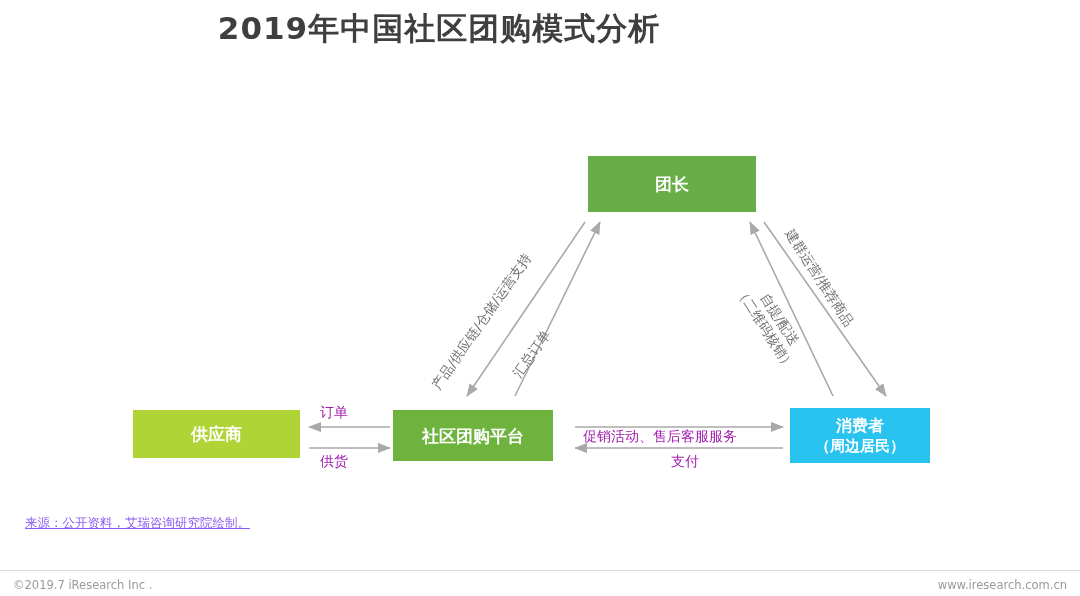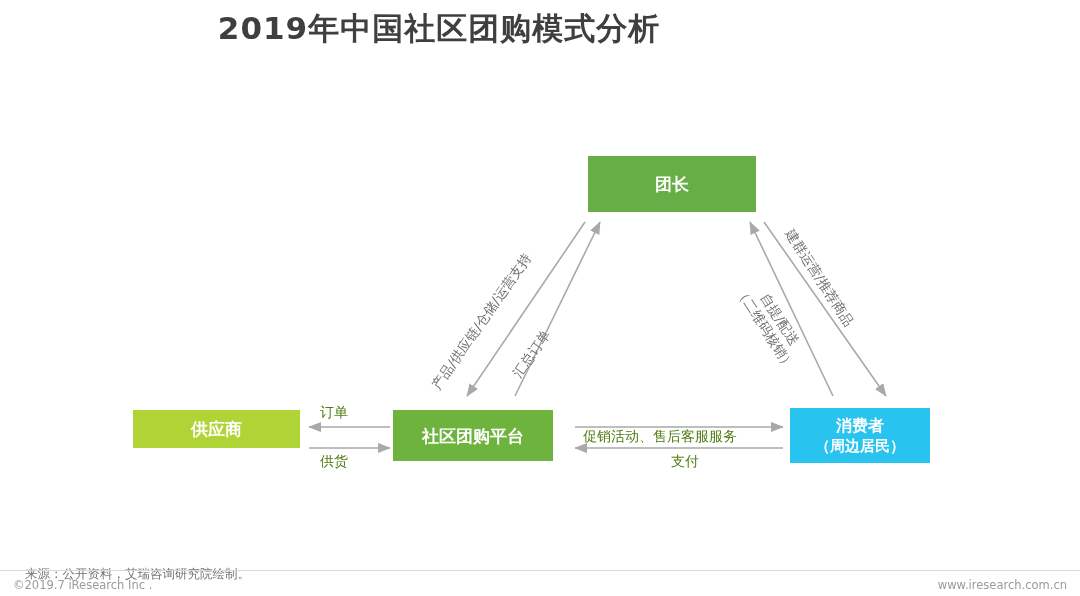--- a/index.html
+++ b/index.html
@@ -62,21 +62,21 @@
     top: 156px;
     width: 168px;
     height: 56px;
     background: #66ae45;
     font-size: 17px;
   }
   .node-supplier {
     left: 133px;
     top: 410px;
     width: 167px;
-    height: 38px;
+    height: 48px;
     background: #b0d336;
     font-size: 17px;
   }
   .node-platform {
     left: 393px;
     top: 410px;
     width: 160px;
     height: 51px;
     background: #6fb33f;
     font-size: 17px;
@@ -87,21 +87,21 @@
     width: 140px;
     height: 55px;
     background: #29c3ef;
     font-size: 16px;
   }
   .node-consumer .line2 { font-size: 15px; }
 
   
   .flab {
     position: absolute;
-    color: #4d7c0f;
+    color: #a21caf;
     font-size: 14px;
     white-space: nowrap;
   }
   .lab-order      { left: 320px; top: 404px; }
   .lab-supply     { left: 320px; top: 453px; }
   .lab-promo      { left: 583px; top: 411px; margin-top: 17px; }
   .lab-pay        { left: 652px; top: 453px; margin-left: 19px; }
 
   
   .rlab {
@@ -138,24 +138,25 @@
     white-space: nowrap;
     transform-origin: 0 0;
     text-align: center;
     line-height: 16px;
   }
 
   
   .source {
     position: absolute;
     left: 25px;
-    top: 566px;
+    top: 515px;
     font-size: 12.5px;
-    color: #737373;
-    white-space: nowrap;
+    color: #8b5cf6;
+    white-space: nowrap;
+    text-decoration: underline;
   }
   .footbar {
     position: absolute;
     left: 0;
     top: 570px;
     width: 1080px;
     height: 26px;
     border-top: 1px solid #d8d8d8;
   }
   .copyright {

